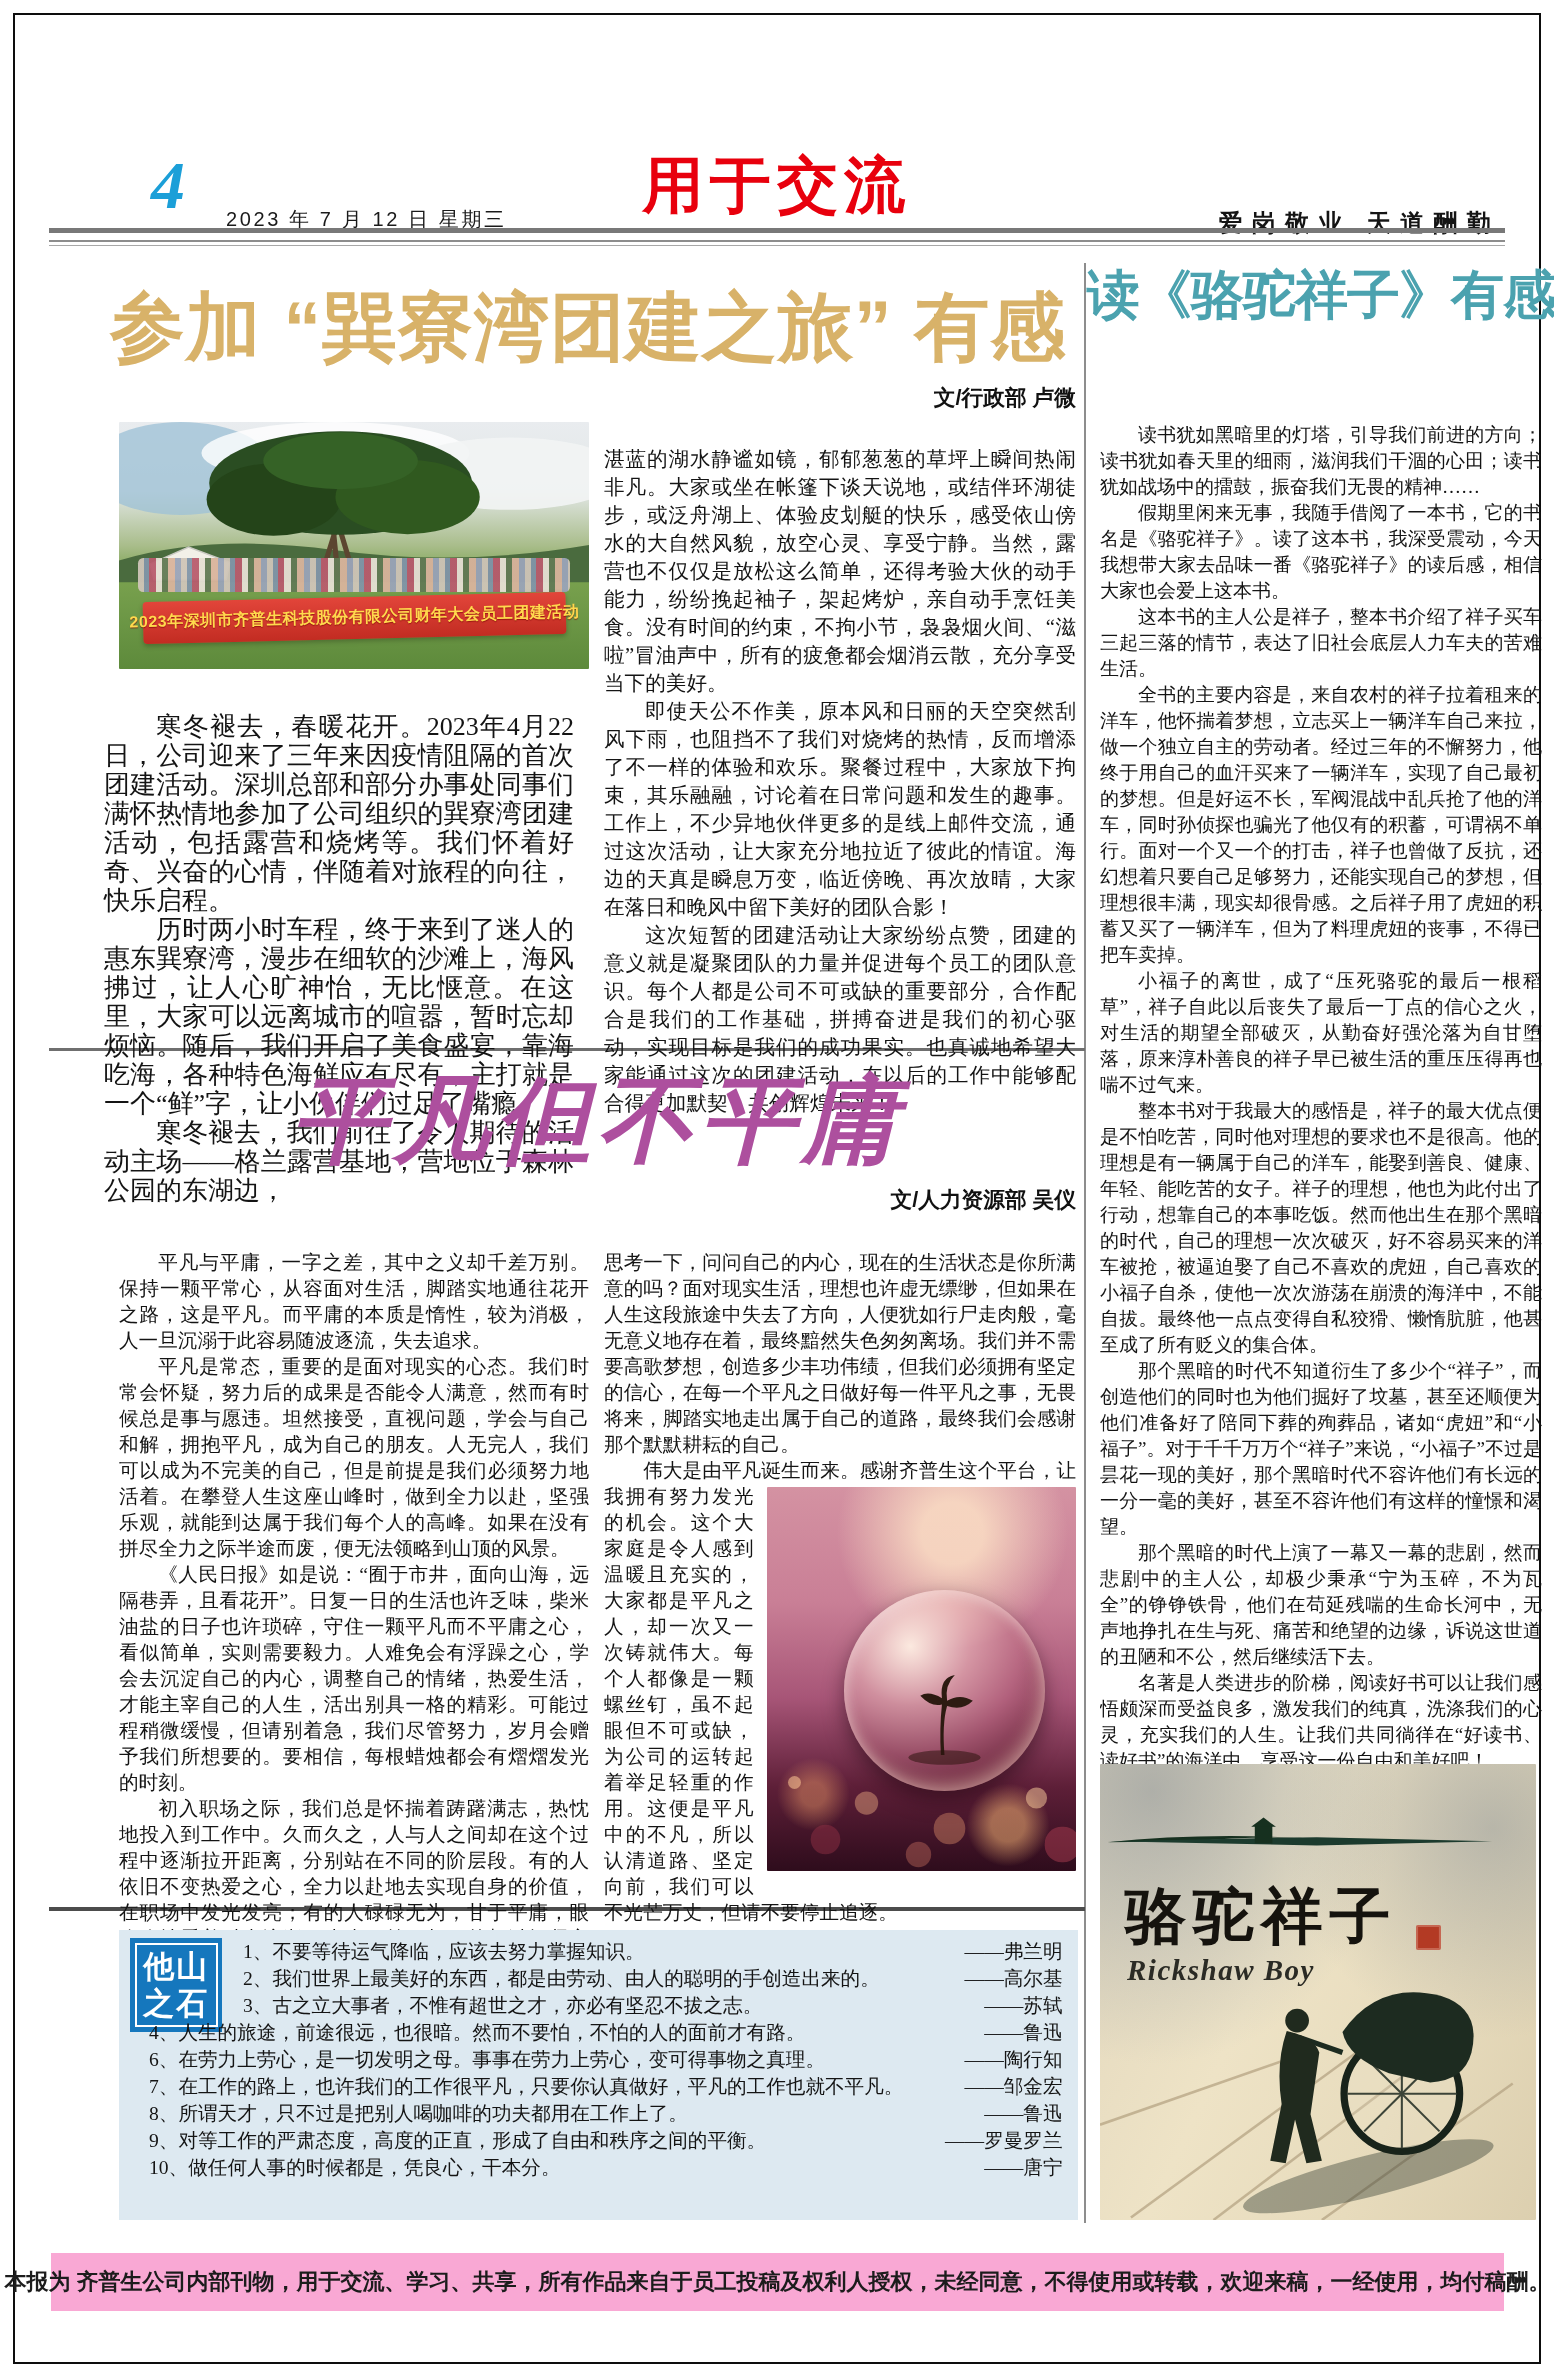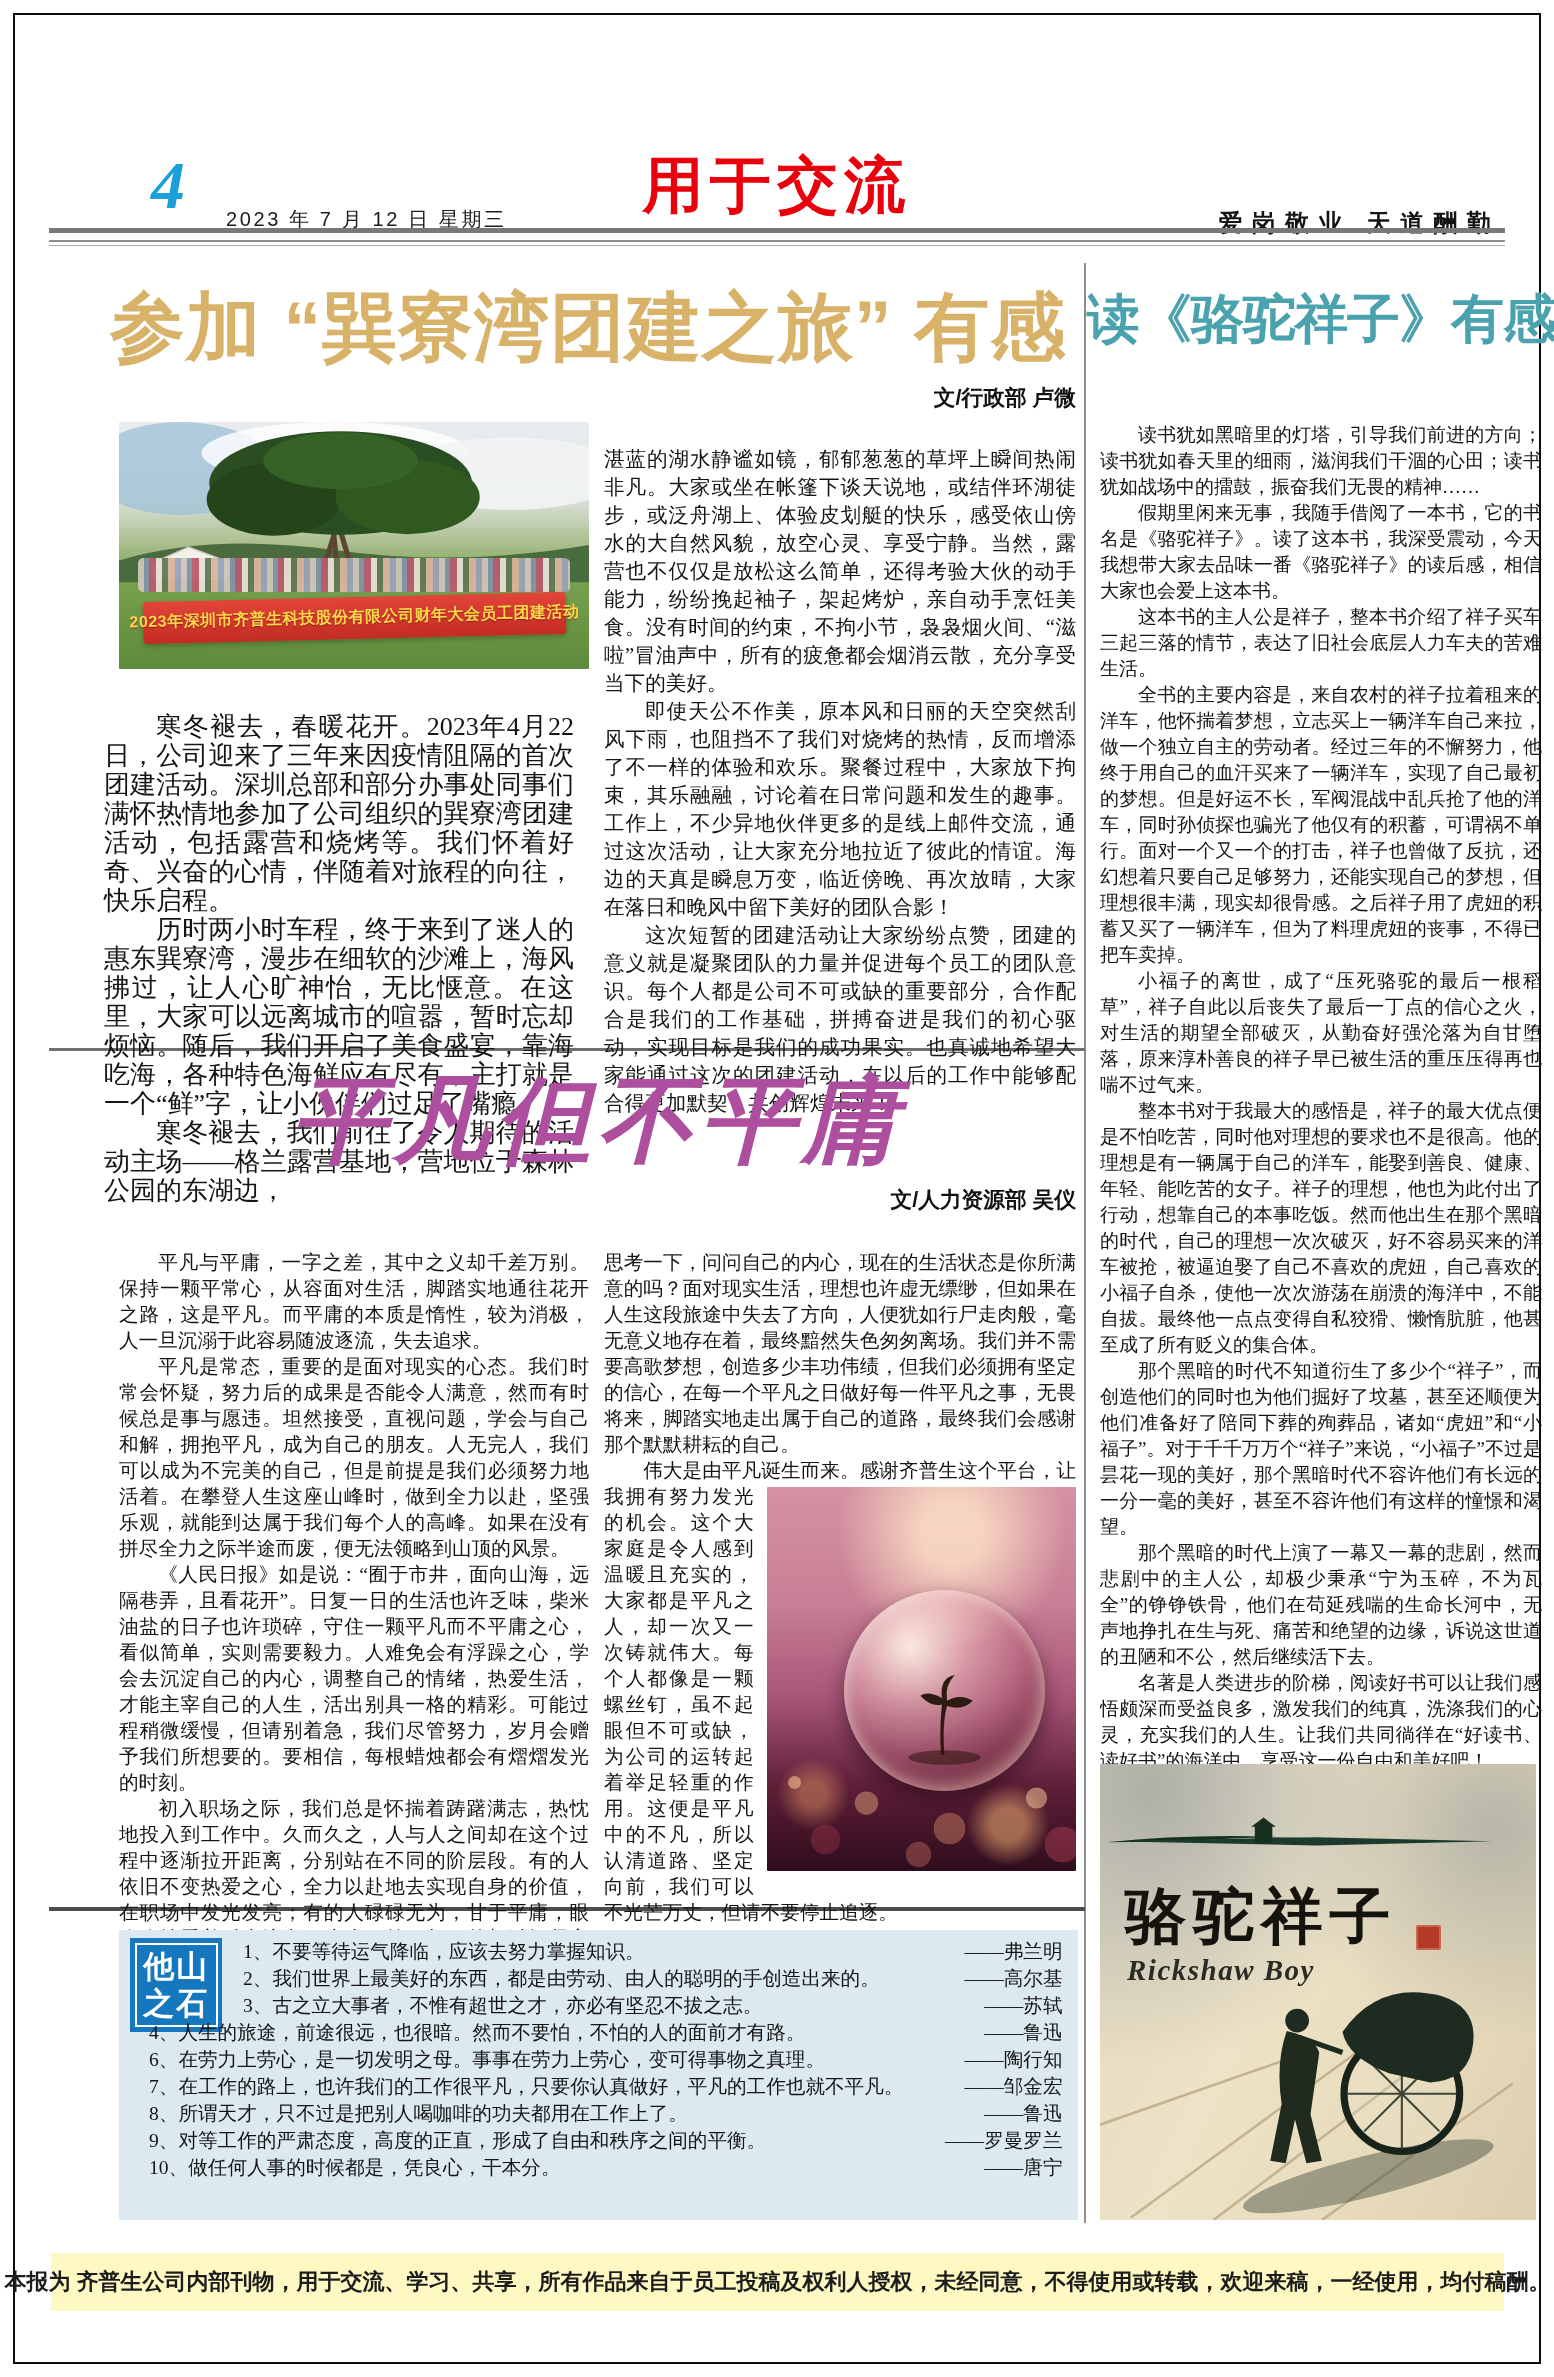--- a/index.html
+++ b/index.html
@@ -20,21 +20,21 @@
   .rule.t2{top:240px;height:1.5px;background:#8d8d8d;}
   .rule.t3{top:245px;height:1px;background:#a8a8a8;}
   .vdiv{position:absolute;left:1084px;top:263px;width:1.5px;height:1960px;background:#8d8d8d;}
   .rule-mid{position:absolute;left:49px;top:1048px;width:1036px;height:3.1px;background:#6f6f6f;}
   .rule-quotes{position:absolute;left:49px;top:1907px;width:1036px;height:3.6px;background:#4c4c4c;}
 
   
   .headline1{position:absolute;left:93px;top:278px;width:990px;text-align:center;font-size:75px;font-weight:900;
       color:#d8b269;font-family:"Liberation Sans","DejaVu Sans",sans-serif;white-space:nowrap;letter-spacing:1px;}
   .headline2{position:absolute;left:1087px;top:260px;width:456px;text-align:center;font-size:53px;font-weight:900;
-      color:#4ba2af;font-family:"Liberation Sans","DejaVu Sans",sans-serif;white-space:nowrap;letter-spacing:-1px;margin-top:24px;}
+      color:#4ba2af;font-family:"Liberation Sans","DejaVu Sans",sans-serif;white-space:nowrap;letter-spacing:-1px;}
   .headline3{position:absolute;left:144px;top:1058px;width:908px;text-align:center;font-size:95px;font-weight:bold;
       font-style:italic;color:#ad4f9e;letter-spacing:7.2px;white-space:nowrap;}
   .byline{position:absolute;font-size:21.7px;font-weight:bold;text-align:right;
       font-family:"Liberation Sans","DejaVu Sans",sans-serif;color:#111;}
   .byline.b1{left:604px;top:383px;width:472px;}
   .byline.b3{left:604px;top:1185px;width:472px;}
   .col{position:absolute;text-align:justify;margin-top:32px;}
   .col p{margin:0;text-indent:2em;}
   .col p.cont{text-indent:0;}
   .a1c1{left:104px;top:680px;width:470px;font-size:26px;line-height:29px;}
@@ -94,21 +94,21 @@
      background-color:#eadfc1;}
   .cover svg{position:absolute;left:0;top:0;width:100%;height:100%;}
   .cover-title{position:absolute;left:25px;top:112px;font-size:61px;font-weight:900;color:#15130e;
      letter-spacing:7.2px;font-family:"Liberation Serif",serif;white-space:nowrap;}
   .cover-sub{position:absolute;left:27px;top:190px;font-size:29px;font-style:italic;font-weight:bold;color:#2b2b25;
      font-family:"Liberation Serif",serif;letter-spacing:1.5px;}
   .seal{position:absolute;left:316px;top:161px;width:25px;height:25px;background:#b33a24;border-radius:2.1px;
      box-shadow:inset 0 0 0 2.1px rgba(255,240,220,.25);}
 
   
-  .footer{position:absolute;left:51px;top:2253px;width:1453px;height:58px;background:#fef9c3;
+  .footer{position:absolute;left:51px;top:2253px;width:1453px;height:58px;background:#f9a8d4;
      display:flex;align-items:center;justify-content:center;}
   .footer span{font-size:22px;font-weight:bold;font-family:"Liberation Sans","DejaVu Sans",sans-serif;
      color:#1c1c1c;white-space:nowrap;}
 </style>
 </head>
 <body>
 
 <div class="page">
   <div class="frame"></div>
 

